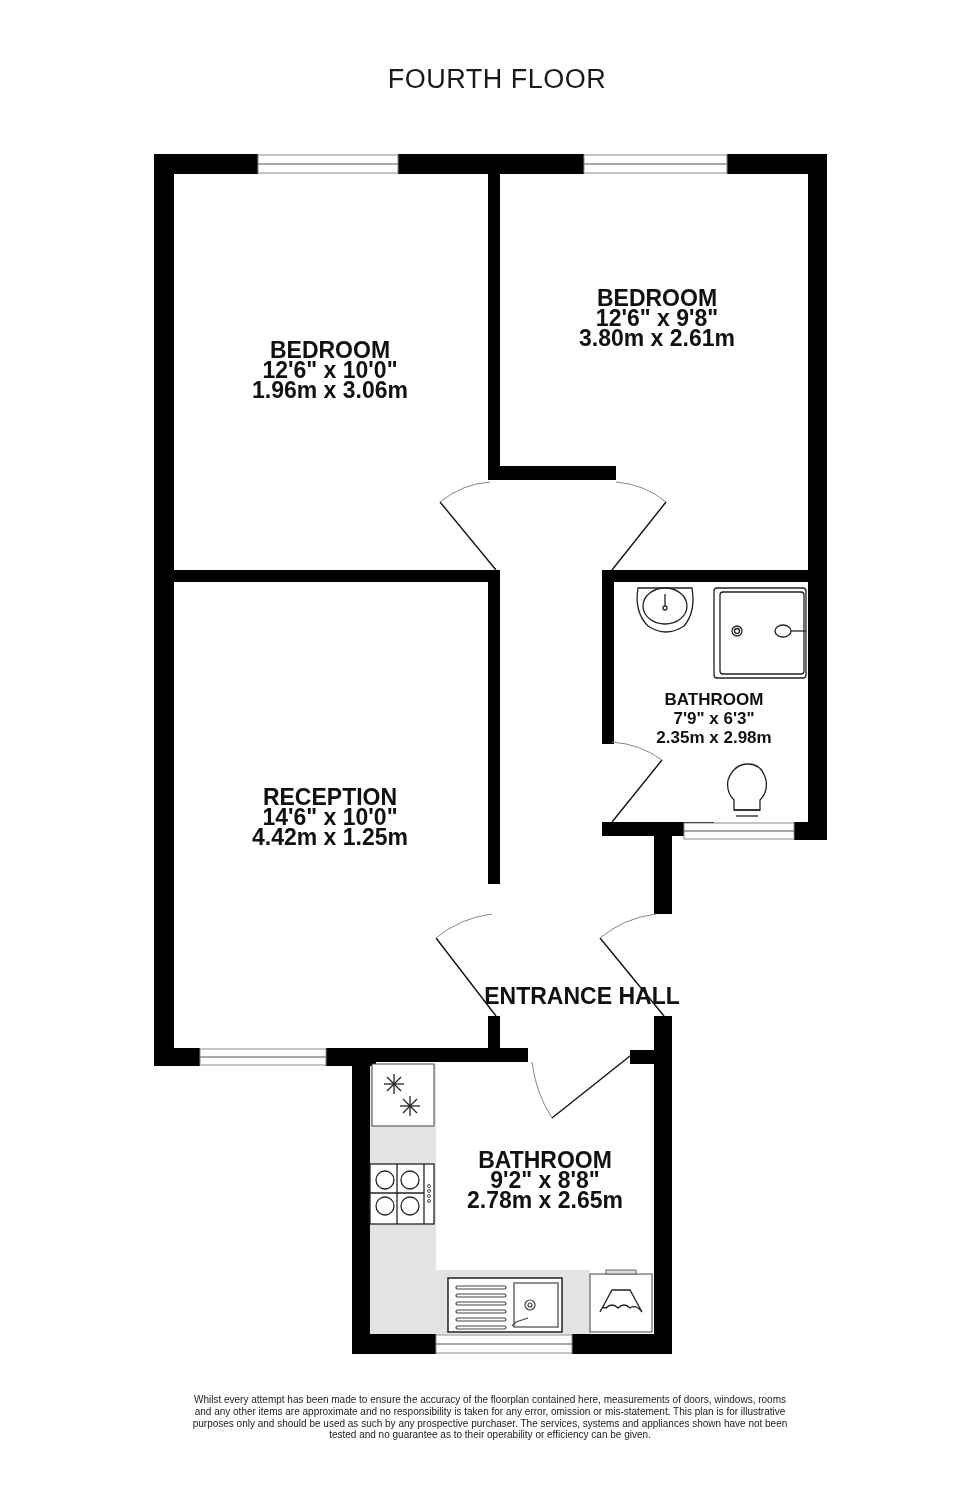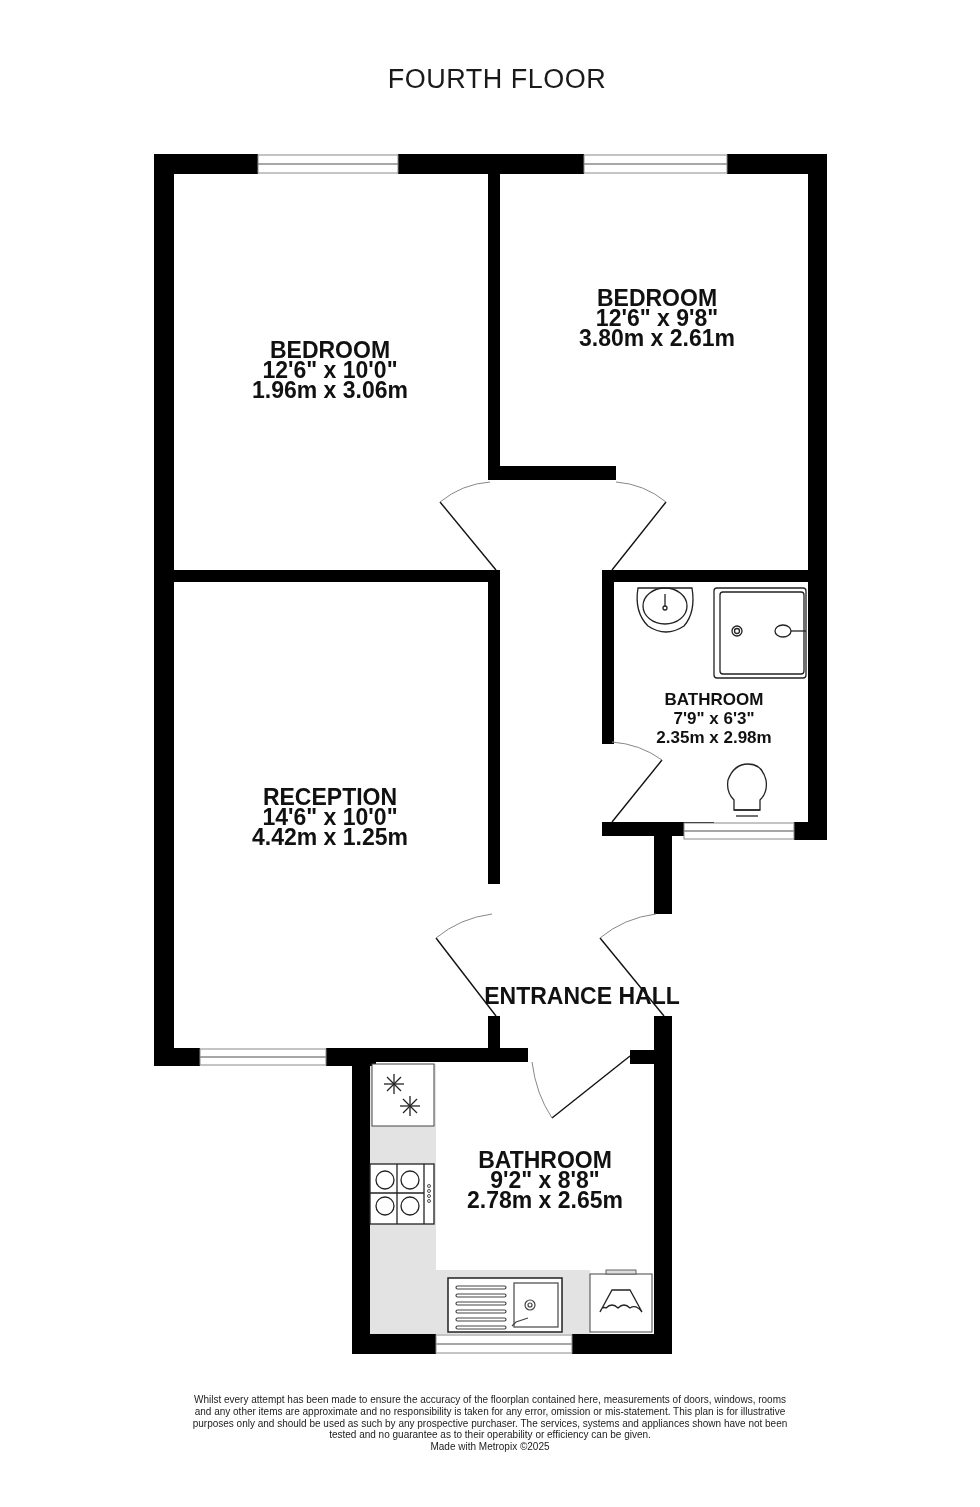--- a/index.html
+++ b/index.html
@@ -225,14 +225,13 @@
 </div>
 
 <div class="room-label" style="left:545px; top:1150px;">
   <span class="name">BATHROOM</span>
   <span class="imp">9'2"  x 8'8"</span>
   <span class="met">2.78m  x 2.65m</span>
 </div>
 
 <div class="disclaimer">
   <span>Whilst every attempt has been made to ensure the accuracy of the floorplan contained here, measurements of doors, windows, rooms and any other items are approximate and no responsibility is taken for any error, omission or mis-statement. This plan is for illustrative purposes only and should be used as such by any prospective purchaser. The services, systems and appliances shown have not been tested and no guarantee as to their operability or efficiency can be given.</span>
-  <span class="made">Made with Metropix ©2025</span>
 </div>
 
 </body></html>

